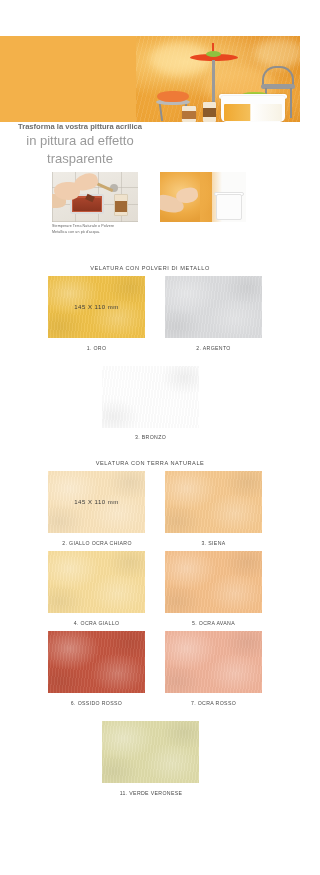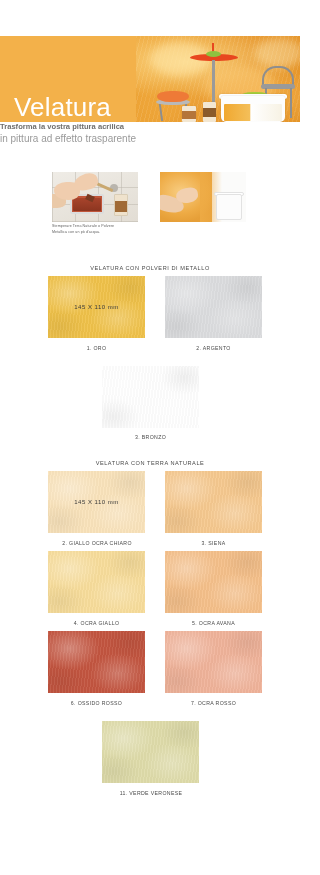--- a/index.html
+++ b/index.html
@@ -121,24 +121,25 @@
     color: #ffffff;
     letter-spacing: 0.2px;
     line-height: 1;
   }
 
   
   .tagline {
     position: absolute;
     left: 0; top: 122px;
     width: 160px;
+    text-align: center;
     line-height: 1.35;
   }
   .tagline-1 { font-size: 7.6px; font-weight: bold; color: #6f6f6f; }
-  .tagline-2 { font-size: 10px; color: #9a9a9a; }
+  .tagline-2 { font-size: 13px; color: #9a9a9a; }
 
   
   .photo-a {
     position: absolute; left: 52px; top: 172px;
     width: 86px; height: 50px;
     overflow: hidden;
     background: #e8e4dc;
   }
   .tile-bg {
     position: absolute; inset: 0;
@@ -276,21 +277,20 @@
     <div class="stool-b-seat"></div>
 
     <div class="bucket-lid"></div>
     <div class="bucket"></div>
     <div class="bucket-label"></div>
     <div class="jar1"></div>
     <div class="jar1-lbl"></div>
     <div class="jar2"></div>
     <div class="jar2-lbl"></div>
 
-    <div class="hero-title">Velatura</div>
   </div>
 
   <div class="tagline">
     <div class="tagline-1">Trasforma la vostra pittura acrilica</div>
     <div class="tagline-2">in pittura ad effetto trasparente</div>
   </div>
 
   <div class="photo-a">
     <div class="tile-bg"></div>
     <div class="knob"></div>

